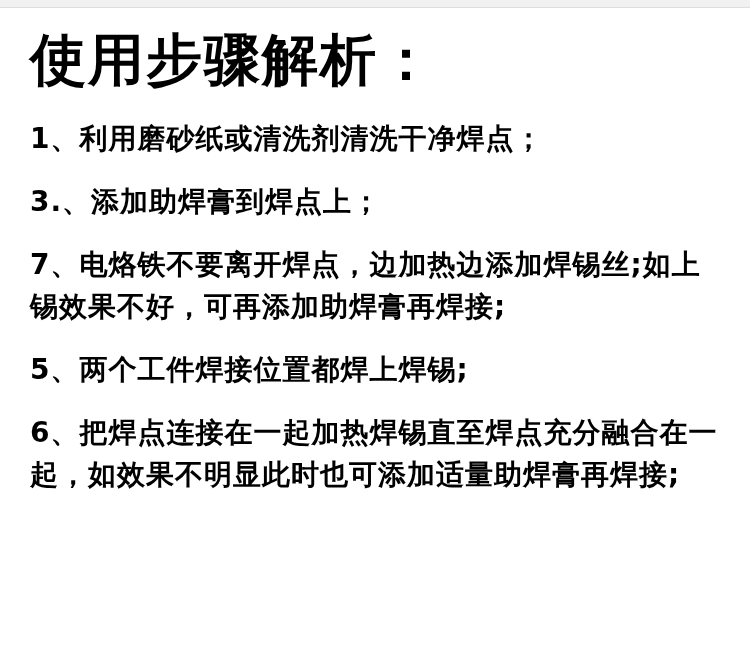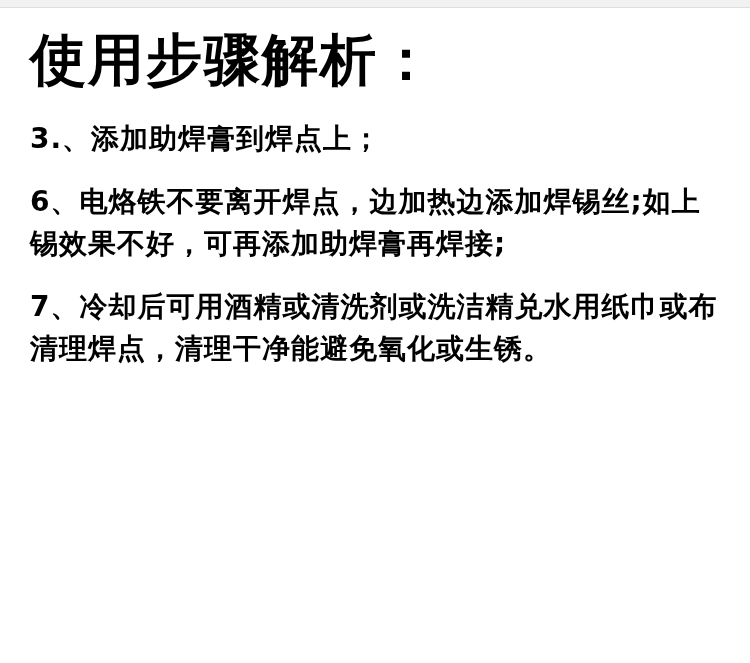--- a/index.html
+++ b/index.html
@@ -54,18 +54,20 @@
   }
 </style>
 </head>
 <body>
 
 <div class="page">
   <div class="top-strip"></div>
   <div class="content">
     <h1 class="title">使用步骤解析：</h1>
     <div class="steps">
+      <p class="step">1、利用磨砂纸或清洗剂清洗干净焊点；</p>
       <p class="step">3.、添加助焊膏到焊点上；</p>
-      <p class="step">6、电烙铁不要离开焊点，边加热边添加焊锡丝;如上锡效果不好，可再添加助焊膏再焊接;</p>
-      <p class="step">7、冷却后可用酒精或清洗剂或洗洁精兑水用纸巾或布清理焊点，清理干净能避免氧化或生锈。</p>
+      <p class="step">7、电烙铁不要离开焊点，边加热边添加焊锡丝;如上锡效果不好，可再添加助焊膏再焊接;</p>
+      <p class="step">5、两个工件焊接位置都焊上焊锡;</p>
+      <p class="step">6、把焊点连接在一起加热焊锡直至焊点充分融合在一起，如效果不明显此时也可添加适量助焊膏再焊接;</p>
     </div>
   </div>
 </div>
 
 </body></html>

